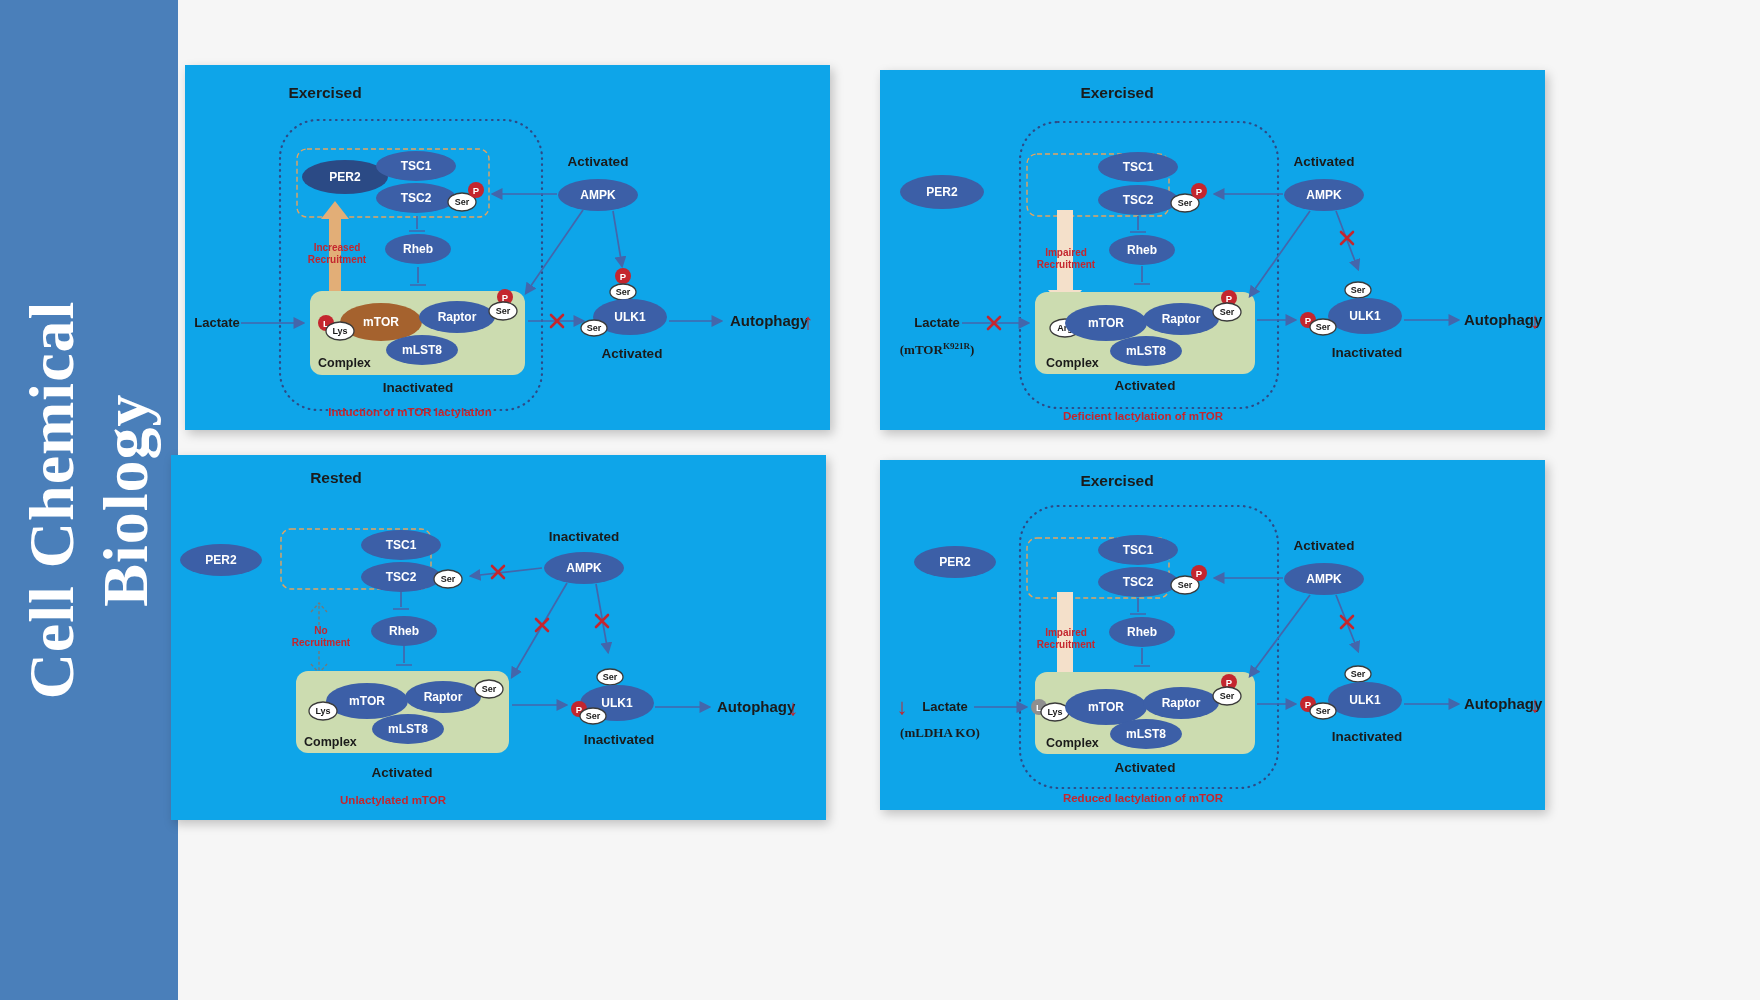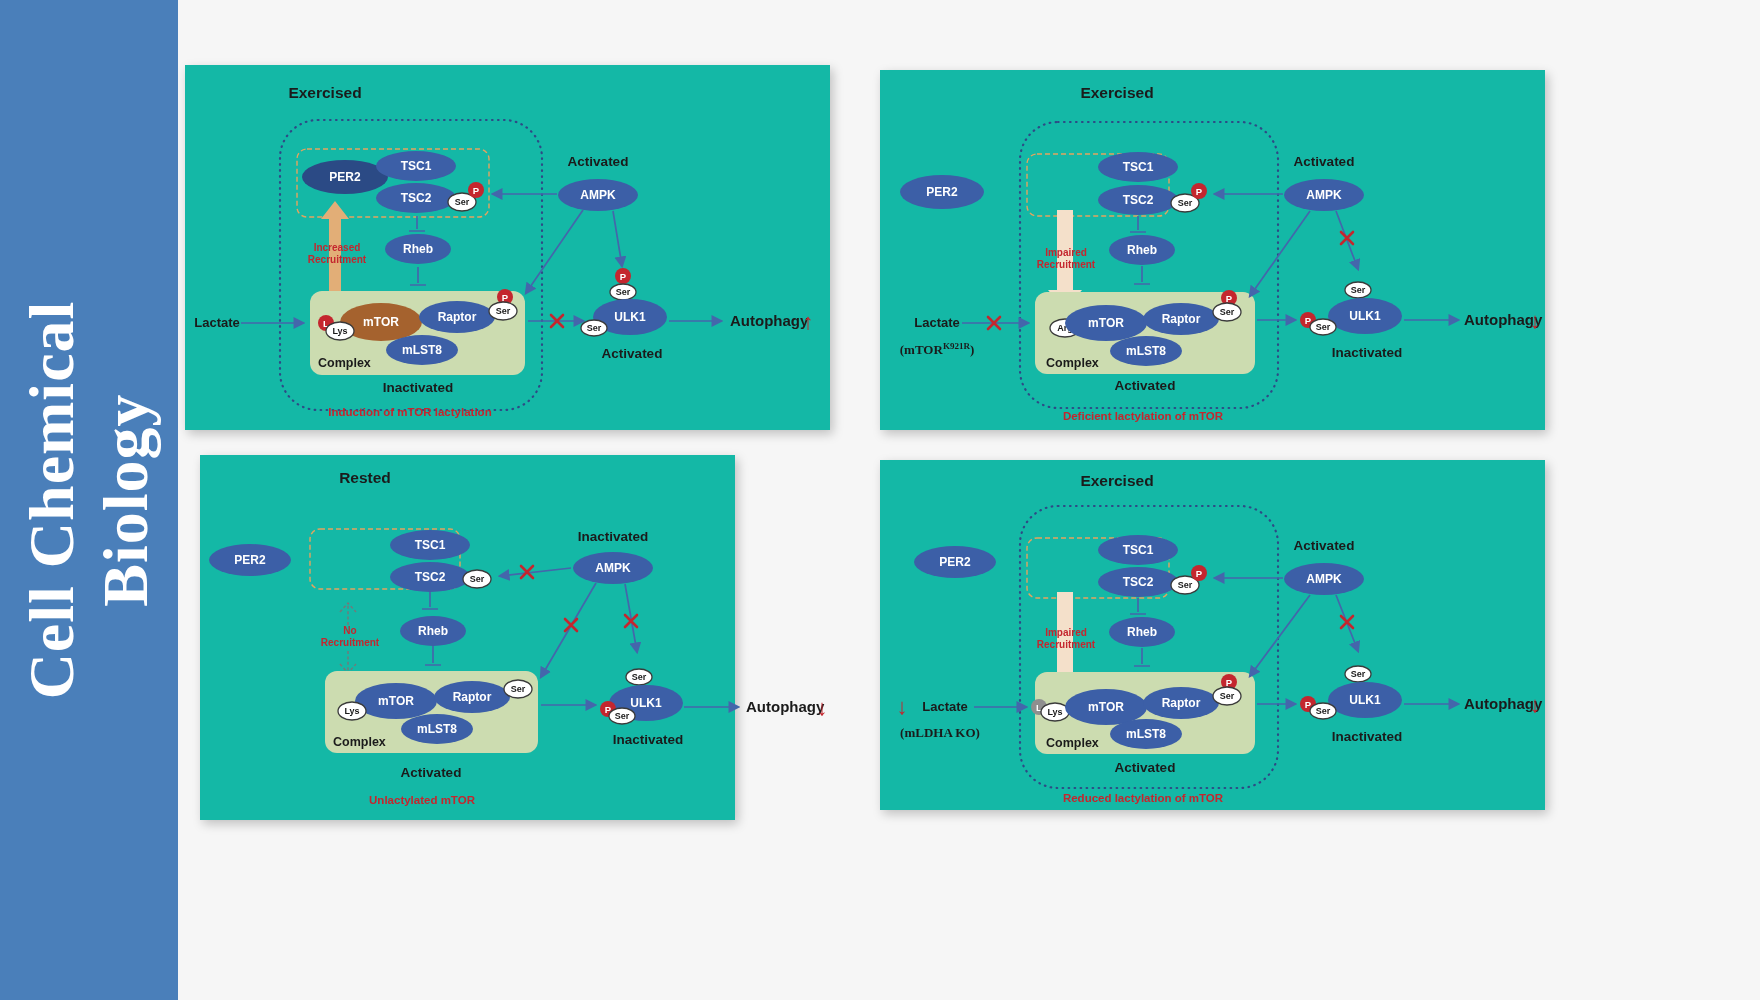--- a/index.html
+++ b/index.html
@@ -2,24 +2,24 @@
 <html><head>
 <meta charset="utf-8">
 <style>
   html,body{margin:0;padding:0;width:1760px;height:1000px;background:#f6f6f6;overflow:hidden;}
   .banner{position:absolute;left:0;top:0;width:178px;height:1000px;background:#4a7fba;}
   .banner-rot{position:absolute;left:0;top:0;width:1000px;height:178px;
     transform:rotate(-90deg) translateX(-1000px);transform-origin:top left;
     display:flex;flex-direction:column;justify-content:center;align-items:center;}
   .banner-line{font-family:"Liberation Serif",serif;font-weight:bold;color:#ffffff;
     font-size:64px;line-height:1.15;letter-spacing:1px;text-align:center;}
-  .panel{position:absolute;background:#14b8a6;box-shadow:3px 4px 10px rgba(0,0,0,.22);}
+  .panel{position:absolute;background:#0ea5e9;box-shadow:3px 4px 10px rgba(0,0,0,.22);}
   .p1{left:185px;top:65px;width:645px;height:365px;}
   .p2{left:880px;top:70px;width:665px;height:360px;}
-  .p3{left:200px;top:455px;width:535px;height:365px;}
+  .p3{left:171px;top:455px;width:655px;height:365px;}
   .p4{left:880px;top:460px;width:665px;height:350px;}
   svg{display:block;}
   svg text{font-family:"Liberation Sans",sans-serif;}
   .nt{fill:#fff;font-size:12px;font-weight:bold;text-anchor:middle;}
   .st{font-size:9px;font-weight:bold;fill:#1a1a1a;text-anchor:middle;}
   .bt{fill:#fff;font-size:9.5px;font-weight:bold;text-anchor:middle;}
   .lbl{font-size:13px;font-weight:bold;fill:#1b1b1b;text-anchor:middle;}
   .lbll{font-size:12.5px;font-weight:bold;fill:#1b1b1b;text-anchor:start;}
   .title{font-size:15.5px;font-weight:bold;fill:#1b1b1b;text-anchor:middle;}
   .big{font-size:15px;font-weight:bold;fill:#1b1b1b;text-anchor:start;}

